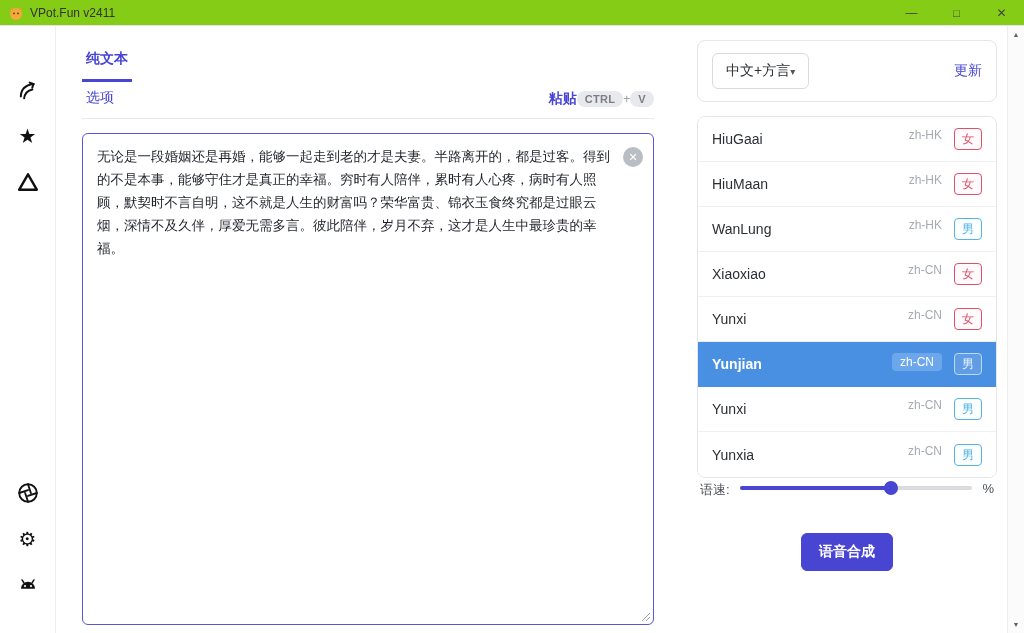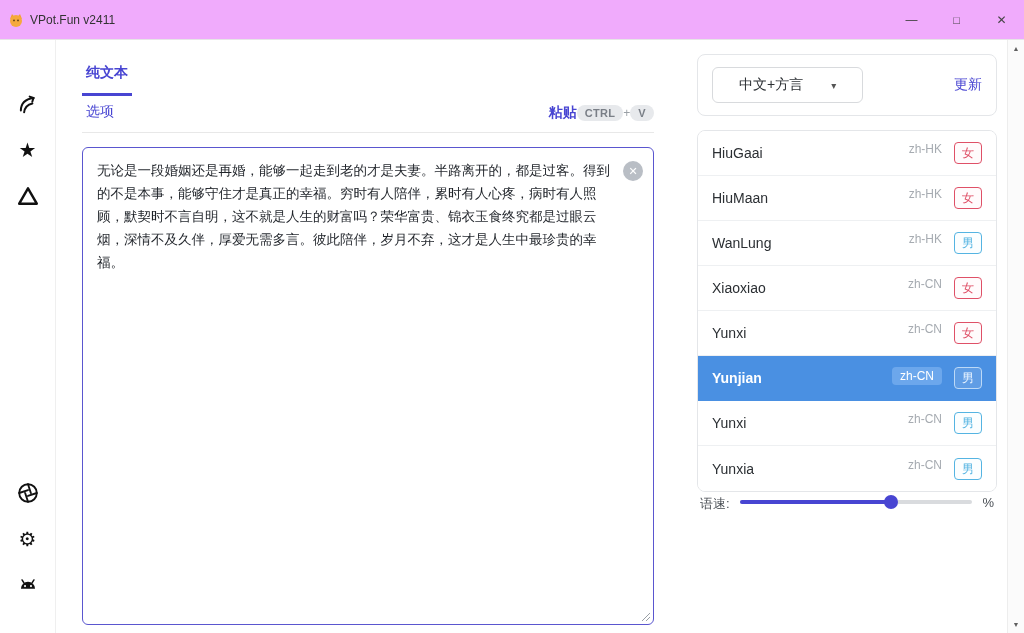--- a/index.html
+++ b/index.html
@@ -1,21 +1,21 @@
 <!DOCTYPE html>
 <html><head>
 <meta charset="utf-8">
 <style>
   * { margin:0; padding:0; box-sizing:border-box; }
   html,body { width:1024px; height:633px; }
   body { font-family:"Liberation Sans","DejaVu Sans",sans-serif; background:#fff; color:#222; overflow:hidden; }
   .window { width:1024px; height:633px; display:flex; flex-direction:column; background:#fff; }
 
   
-  .titlebar { height:40px; background:#f0abfc; border-bottom:1px solid #e6e6e6; display:flex; align-items:center; padding-left:8px; flex:0 0 auto; }
+  .titlebar { height:26px; background:#84cc16; border-bottom:1px solid #e6e6e6; display:flex; align-items:center; padding-left:8px; flex:0 0 auto; }
   .app-icon { width:16px; height:16px; margin-right:6px; display:flex; align-items:center; }
   .titlebar .title { font-size:12px; color:#333; }
   .win-controls { margin-left:auto; display:flex; height:100%; }
   .win-btn { width:45px; height:100%; border:none; background:transparent; font-size:12px; color:#444; display:flex; align-items:center; justify-content:center; cursor:default; }
   .win-btn.max { font-size:11px; }
 
   
   .content { flex:1; display:flex; min-height:0; }
 
   
@@ -38,21 +38,21 @@
 
   .textwrap { flex:1; position:relative; margin-top:14px; margin-bottom:2px; }
   .bigtext { position:absolute; inset:0; width:100%; height:100%; border:1.5px solid #5a56cf; border-radius:6px; padding:12px 30px 14px 14px; font-size:13.5px; line-height:1.7; color:#1f2329; resize:none; outline:none; background:#fff; font-family:inherit; overflow:hidden; }
   .clear-btn { position:absolute; top:14px; right:11px; width:20px; height:20px; border-radius:50%; background:#b9bec5; color:#fff; border:none; font-size:11px; display:flex; align-items:center; justify-content:center; cursor:default; }
   .resize-handle { position:absolute; right:4px; bottom:4px; width:10px; height:10px;
     background:repeating-linear-gradient(135deg, transparent 0 2px, #9aa0a6 2px 3px); clip-path:polygon(100% 0, 100% 100%, 0 100%); }
 
   
   .right { width:323px; flex:0 0 auto; display:flex; flex-direction:column; padding:14px 10px 0 13px; }
   .header-card { border:1px solid #e4e6e9; border-radius:8px; padding:12px 14px; display:flex; align-items:center; justify-content:space-between; }
-  .dropdown { border:1px solid #d8dadd; border-radius:6px; padding:8px 26px; font-size:14px; color:#2b2f33; display:flex; align-items:center; gap:28px; background:#fff; cursor:default; }
+  .dropdown { border:1px solid #d8dadd; border-radius:6px; padding:8px 13px; font-size:14px; color:#2b2f33; display:flex; align-items:center; gap:0; background:#fff; cursor:default; }
   .dropdown .caret { font-size:10px; color:#555; }
   .update-link { color:#4845d2; font-size:14px; cursor:default; }
 
   .list-card { border:1px solid #e4e6e9; border-radius:8px; margin-top:14px; overflow:hidden; background:#fff; }
   .voice-row { display:flex; align-items:center; justify-content:space-between; height:45px; padding:0 14px; border-bottom:1px solid #eef0f2; font-size:14px; background:#fff; cursor:default; }
   .voice-row:last-child { border-bottom:none; }
   .voice-name { color:#2b2f33; }
   .voice-meta { display:flex; align-items:flex-start; gap:12px; }
   .locale { color:#a6abb1; font-size:12px; }
   .badge { font-size:12px; padding:1px 7px; border-radius:4px; border:1px solid; line-height:1.5; }
@@ -231,20 +231,21 @@
         <span>语速:</span>
         <div class="slider">
           <div class="track"></div>
           <div class="fill" style="width:65%"></div>
           <div class="thumb" style="left:65%"></div>
         </div>
         <span>%</span>
       </div>
 
       <div class="btn-row">
+        <button class="btn primary">语音合成</button>
       </div>
     </div>
 
     <div class="scrollcol">
       <span class="scroll-arrow">▲</span>
       <span class="scroll-arrow">▼</span>
     </div>
 
   </div>
 </div>

